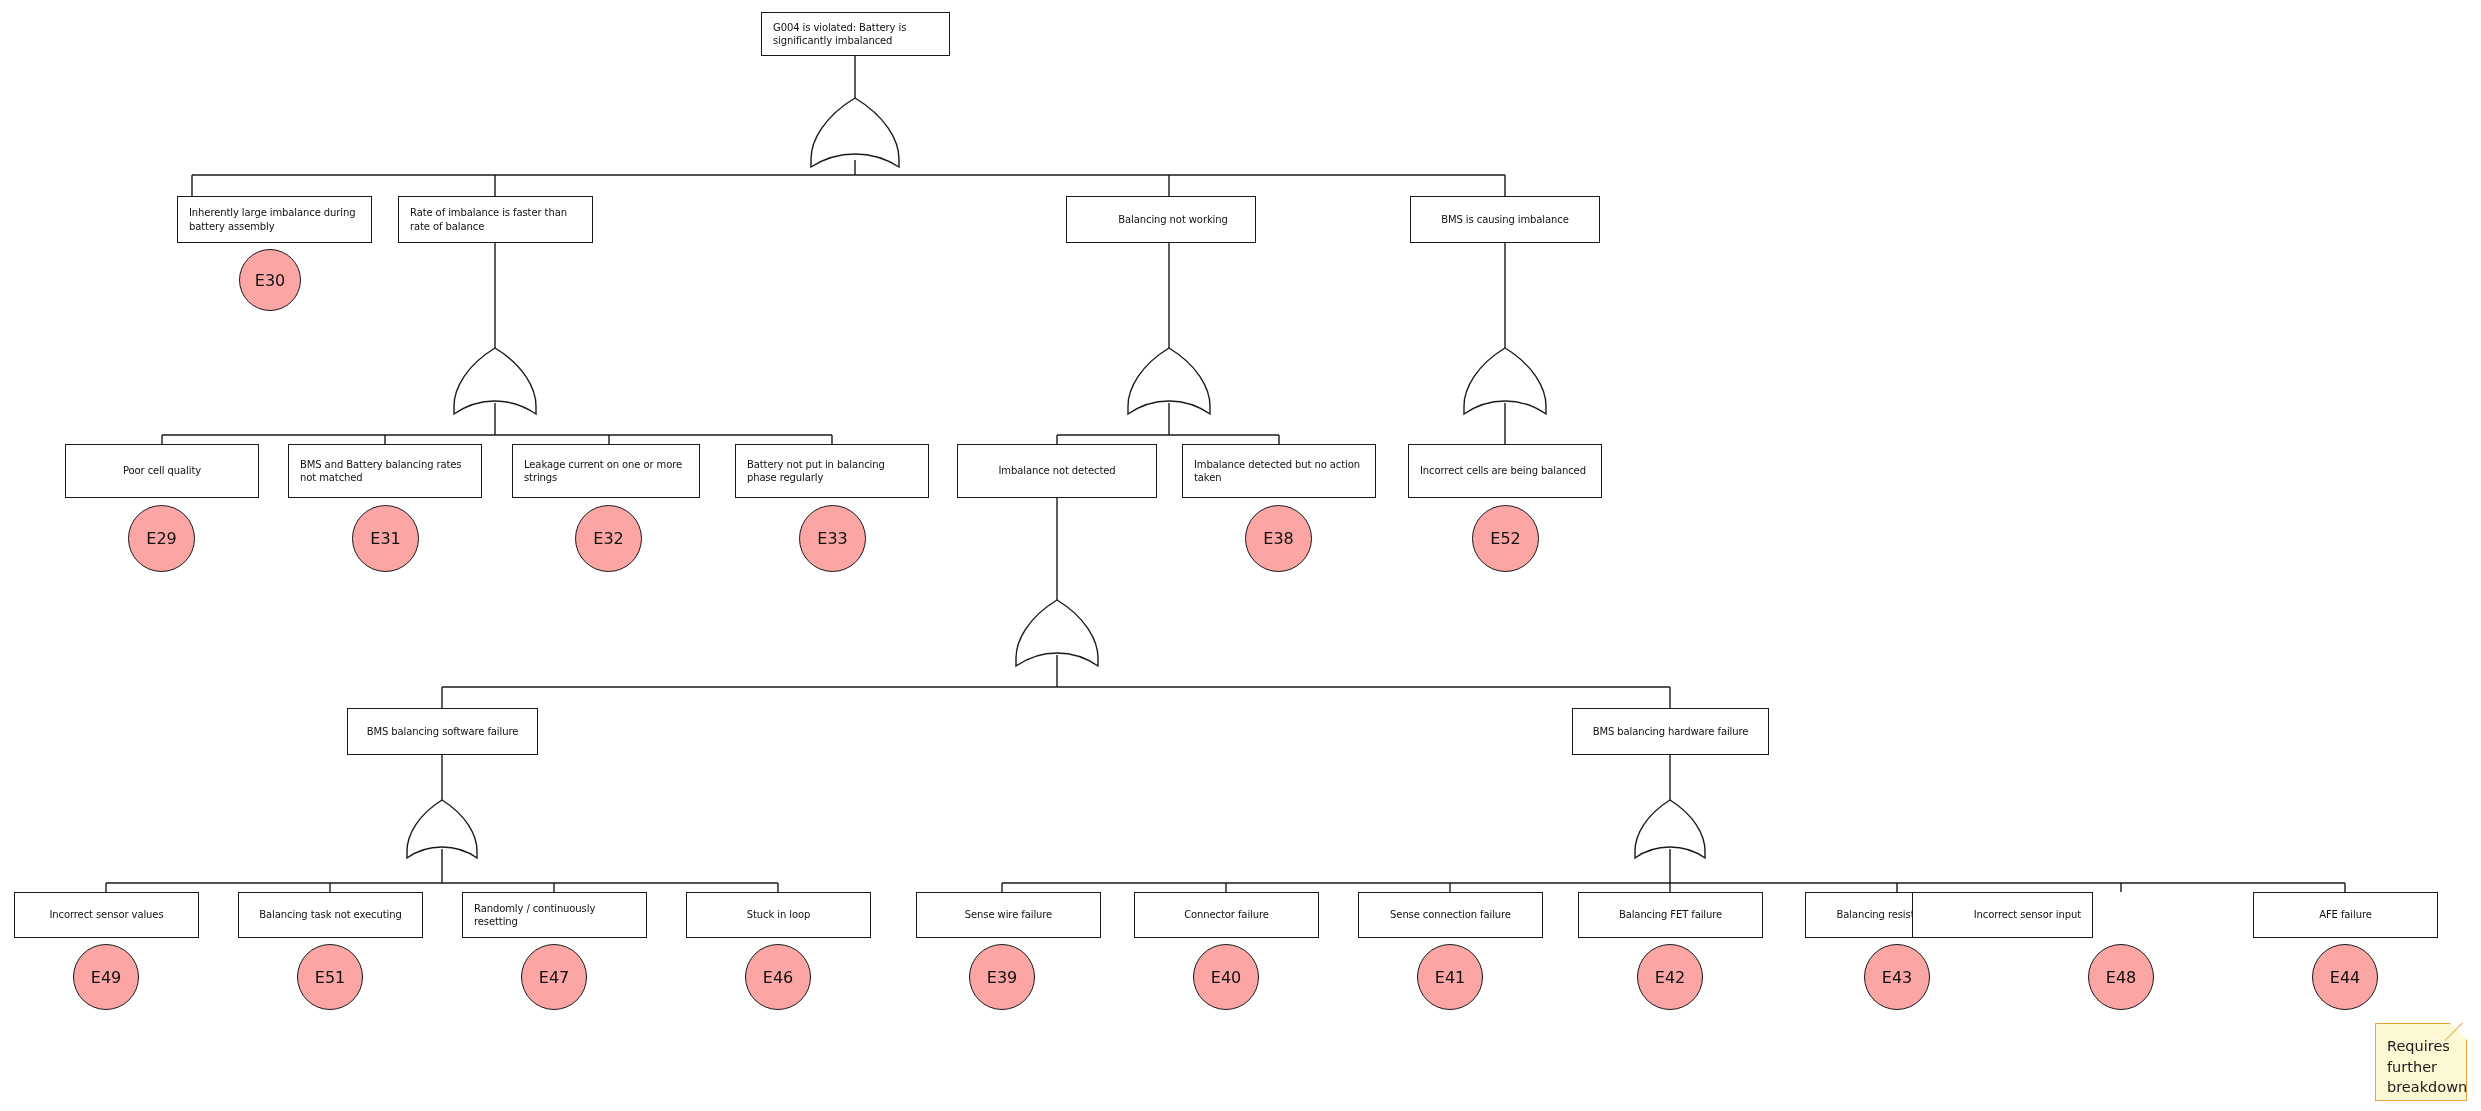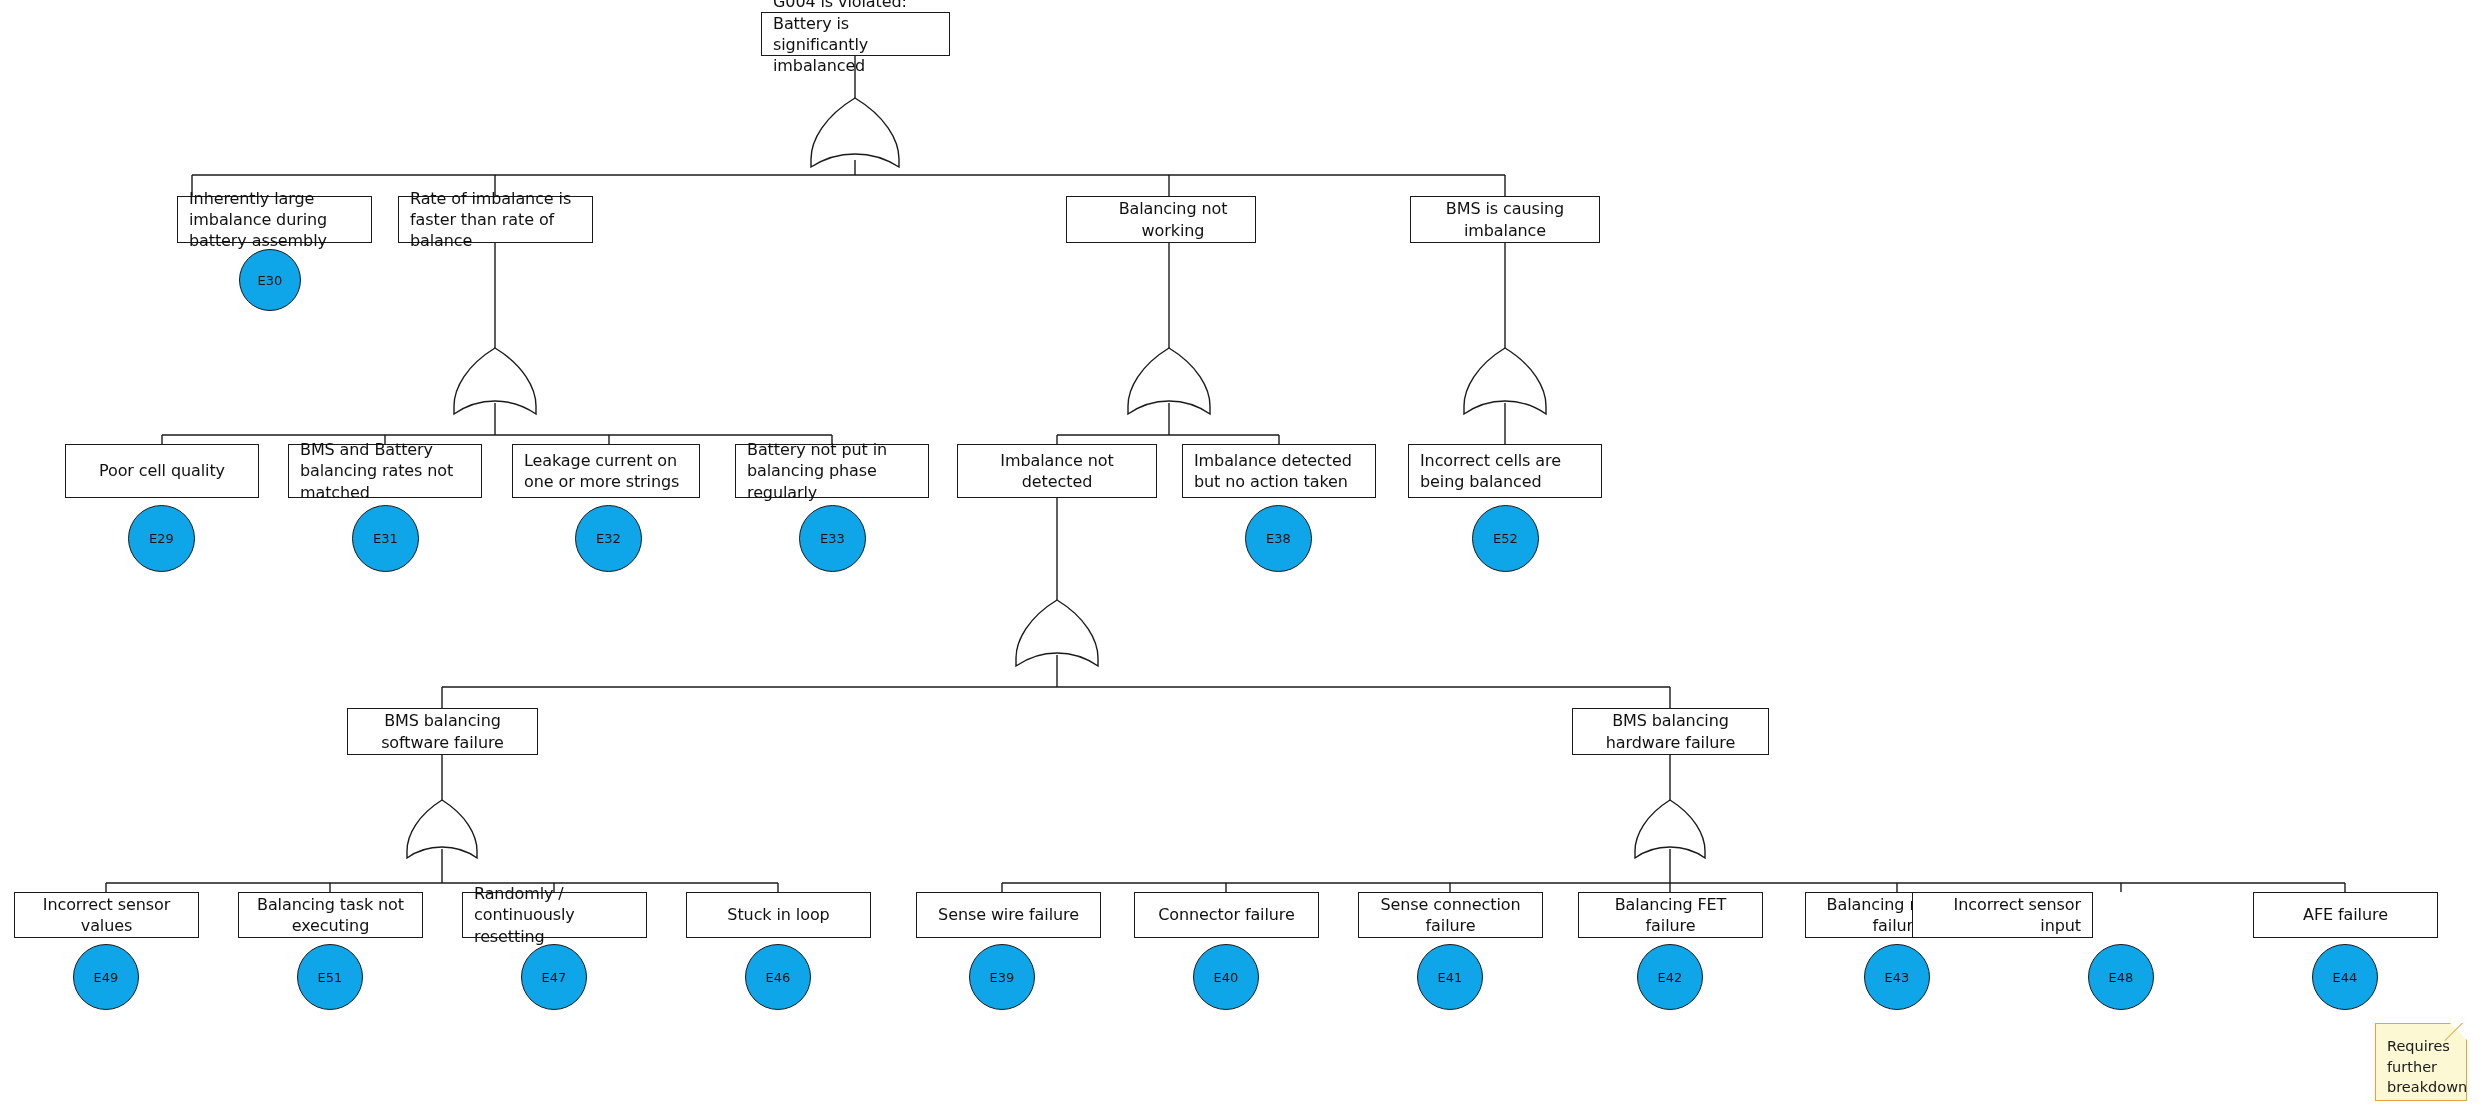--- a/index.html
+++ b/index.html
@@ -24,21 +24,21 @@
     width: 2481px;
     height: 1111px;
     pointer-events: none;
   }
   .node {
     position: absolute;
     box-sizing: border-box;
     border: 1.4px solid #1a1a1a;
     background: #ffffff;
     color: #111111;
-    font-size: 16px;
+    font-size: 10px;
     line-height: 1.33;
     letter-spacing: -0.1px;
     display: flex;
     align-items: center;
     padding: 3px 11px;
     z-index: 3;
   }
   .node.one-line {
     justify-content: center;
     text-align: center;
@@ -49,23 +49,23 @@
   }
   .node .label {
     display: block;
     width: 100%;
   }
   .basic-circle {
     position: absolute;
     box-sizing: border-box;
     border: 1.3px solid #1a1a1a;
     border-radius: 50%;
-    background: #0ea5e9;
+    background: #fca5a5;
     color: #111111;
-    font-size: 13px;
+    font-size: 16px;
     display: flex;
     align-items: center;
     justify-content: center;
     z-index: 2;
   }
   .sticky {
     position: absolute;
     box-sizing: border-box;
     background: #fcf8d4;
     border: 1.3px solid #e8a33d;

